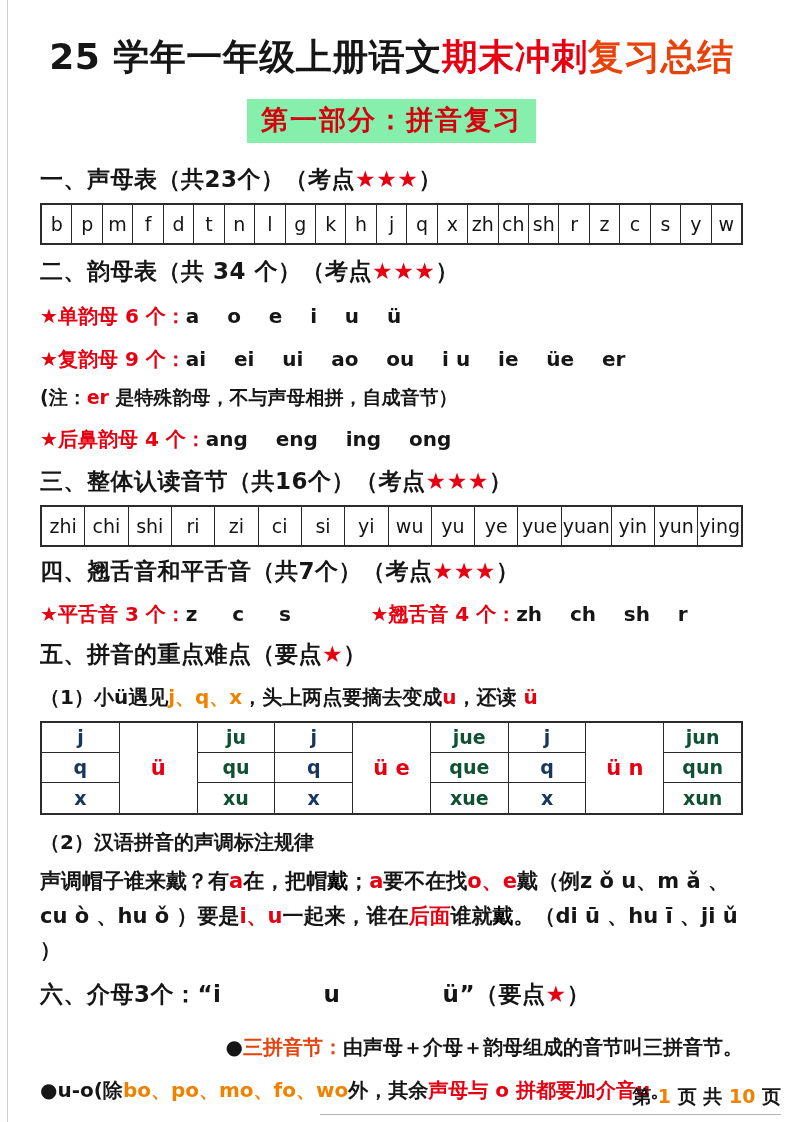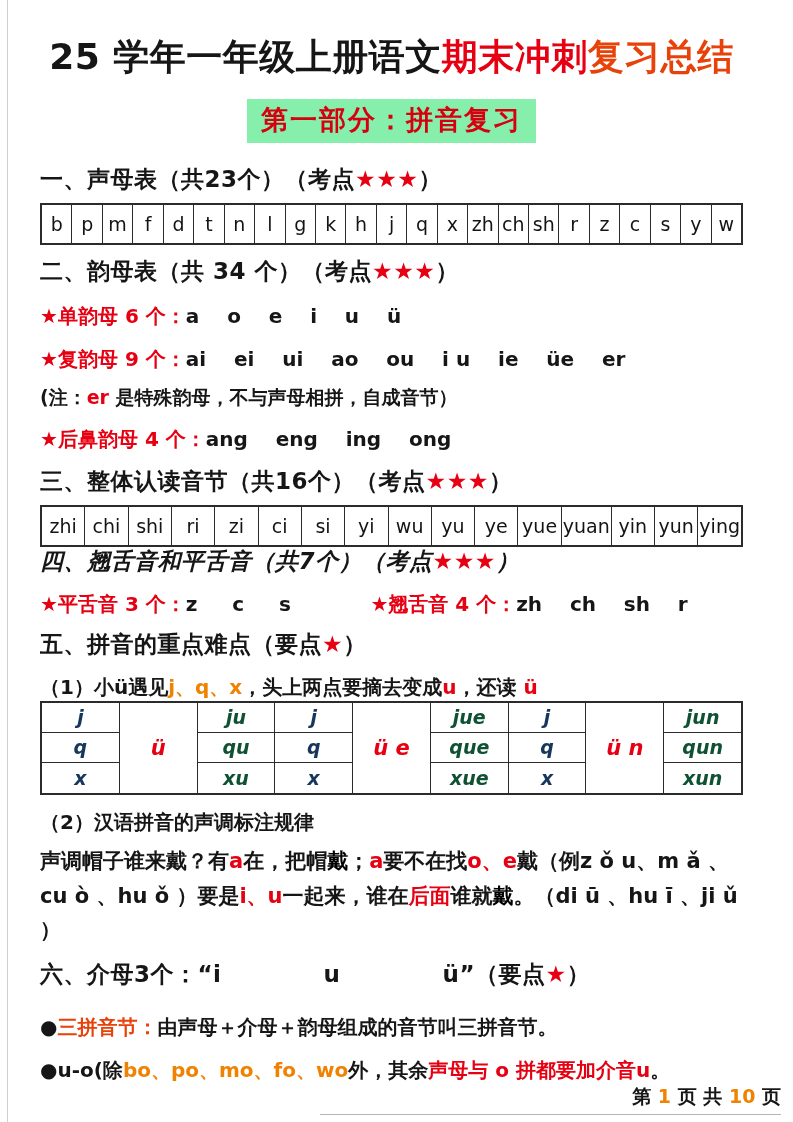--- a/index.html
+++ b/index.html
@@ -9,22 +9,22 @@
   .scan-bottom { position:absolute; left:320px; right:0; bottom:7px; height:1px; background:#b5b5b5; }
 
   h1.title { margin:0; text-align:center; font-size:36px; font-weight:700; letter-spacing:0.5px; line-height:1.3; }
   .banner-row { margin-top:18px; text-align:center; }
   .banner { display:inline-block; background:#86efac; color:#d7000f; font-size:27px; font-weight:700; padding:3px 14px 5px; letter-spacing:2px; }
 
   .heading { margin:0; font-size:23px; font-weight:700; letter-spacing:0.5px; line-height:1.3; white-space:pre-wrap; }
   .rich { font-size:20px; font-weight:600; line-height:1.35; white-space:pre-wrap; }
   .note { font-size:19px; font-weight:700; }
 
-  .m8{margin-top:8px;} .m10{font-style:italic;} .m12{margin-top:12px;} .m14{margin-top:14px;}
-  .m16{margin-top:16px;} .m18{margin-top:18px;} .m22{margin-top:22px;} .m24{margin-top:24px;}
+  .m8{margin-top:8px;} .m10{margin-top:10px;} .m12{margin-top:12px;} .m14{margin-top:14px;}
+  .m16{margin-top:16px;} .m18{margin-top:18px;} .m22{margin-top:22px;} .m24{margin-top:24px;text-align:right;}
 
   .ptable { display:flex; border:2px solid #2b2b2b; }
   .pcell { flex:1; text-align:center; padding:8px 1px; border-right:1.5px solid #2b2b2b; font-size:19px; color:#141414; font-weight:500; }
   .pcell:last-child { border-right:none; }
 
   .dual { display:flex; }
   .dual .left { flex:0 0 47%; }
   .dual .right { flex:1; }
 
   .jtable { display:flex; border:2px solid #2b2b2b; }

